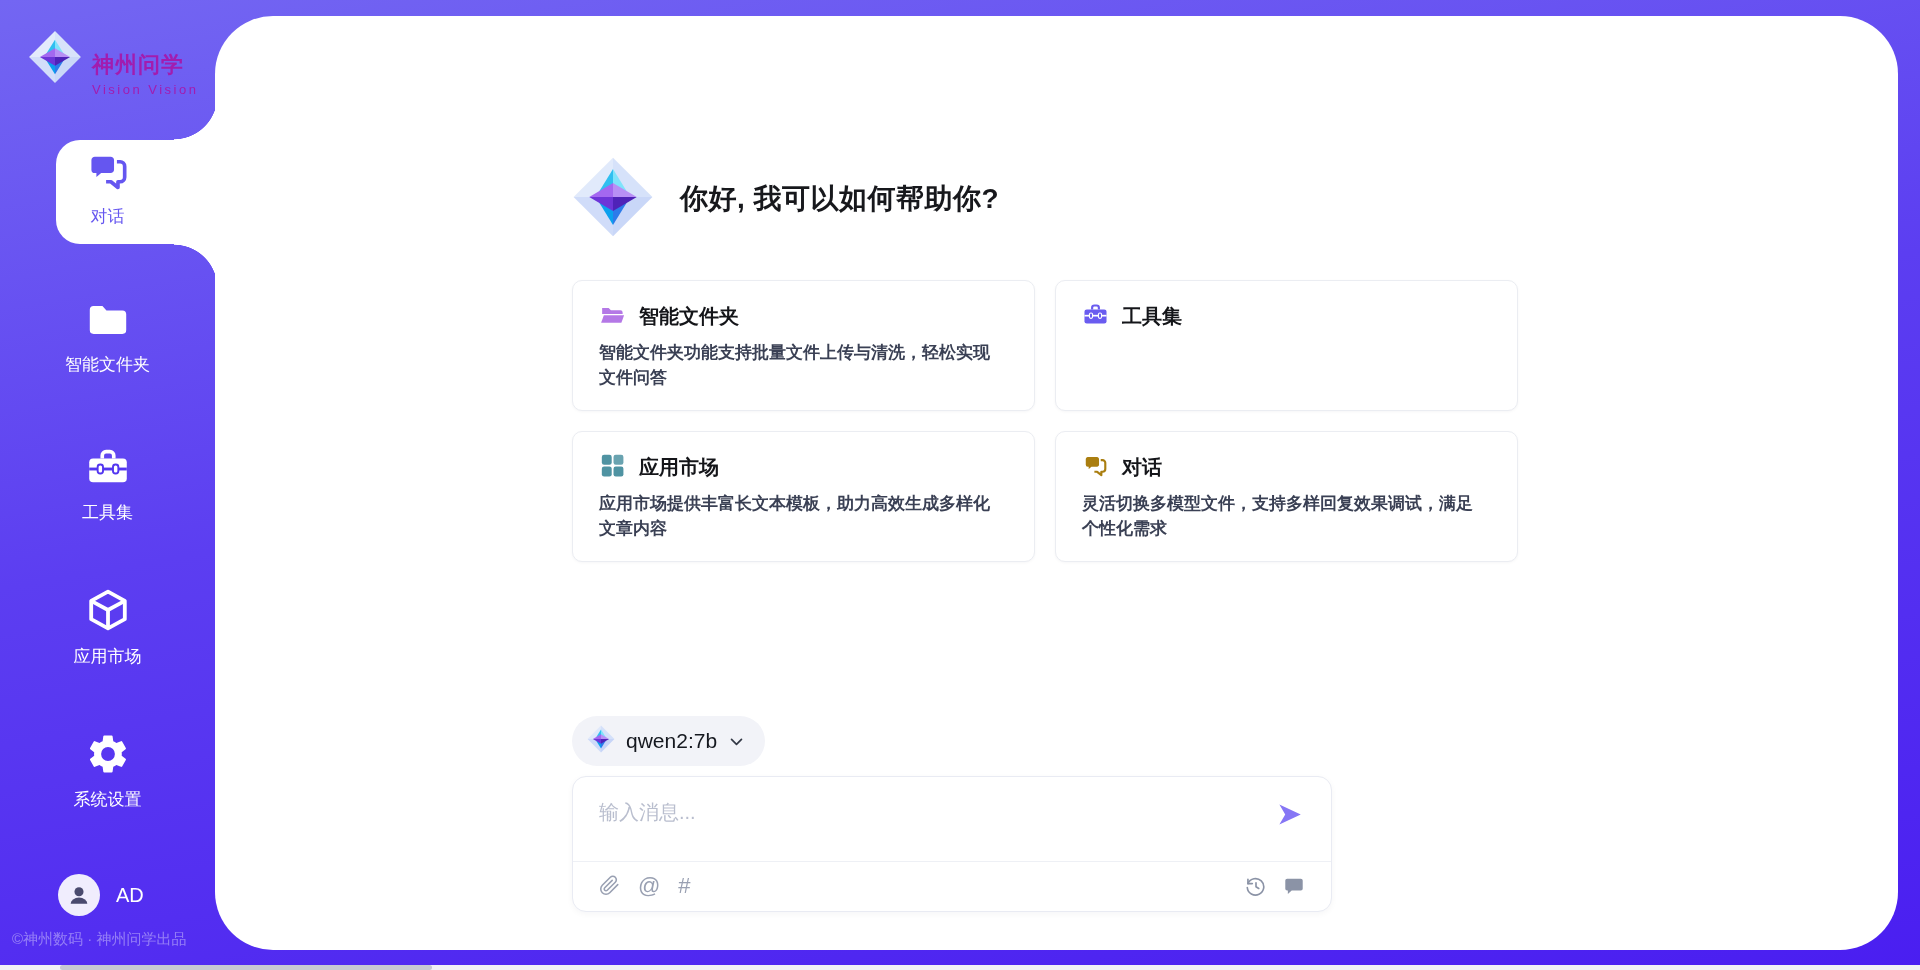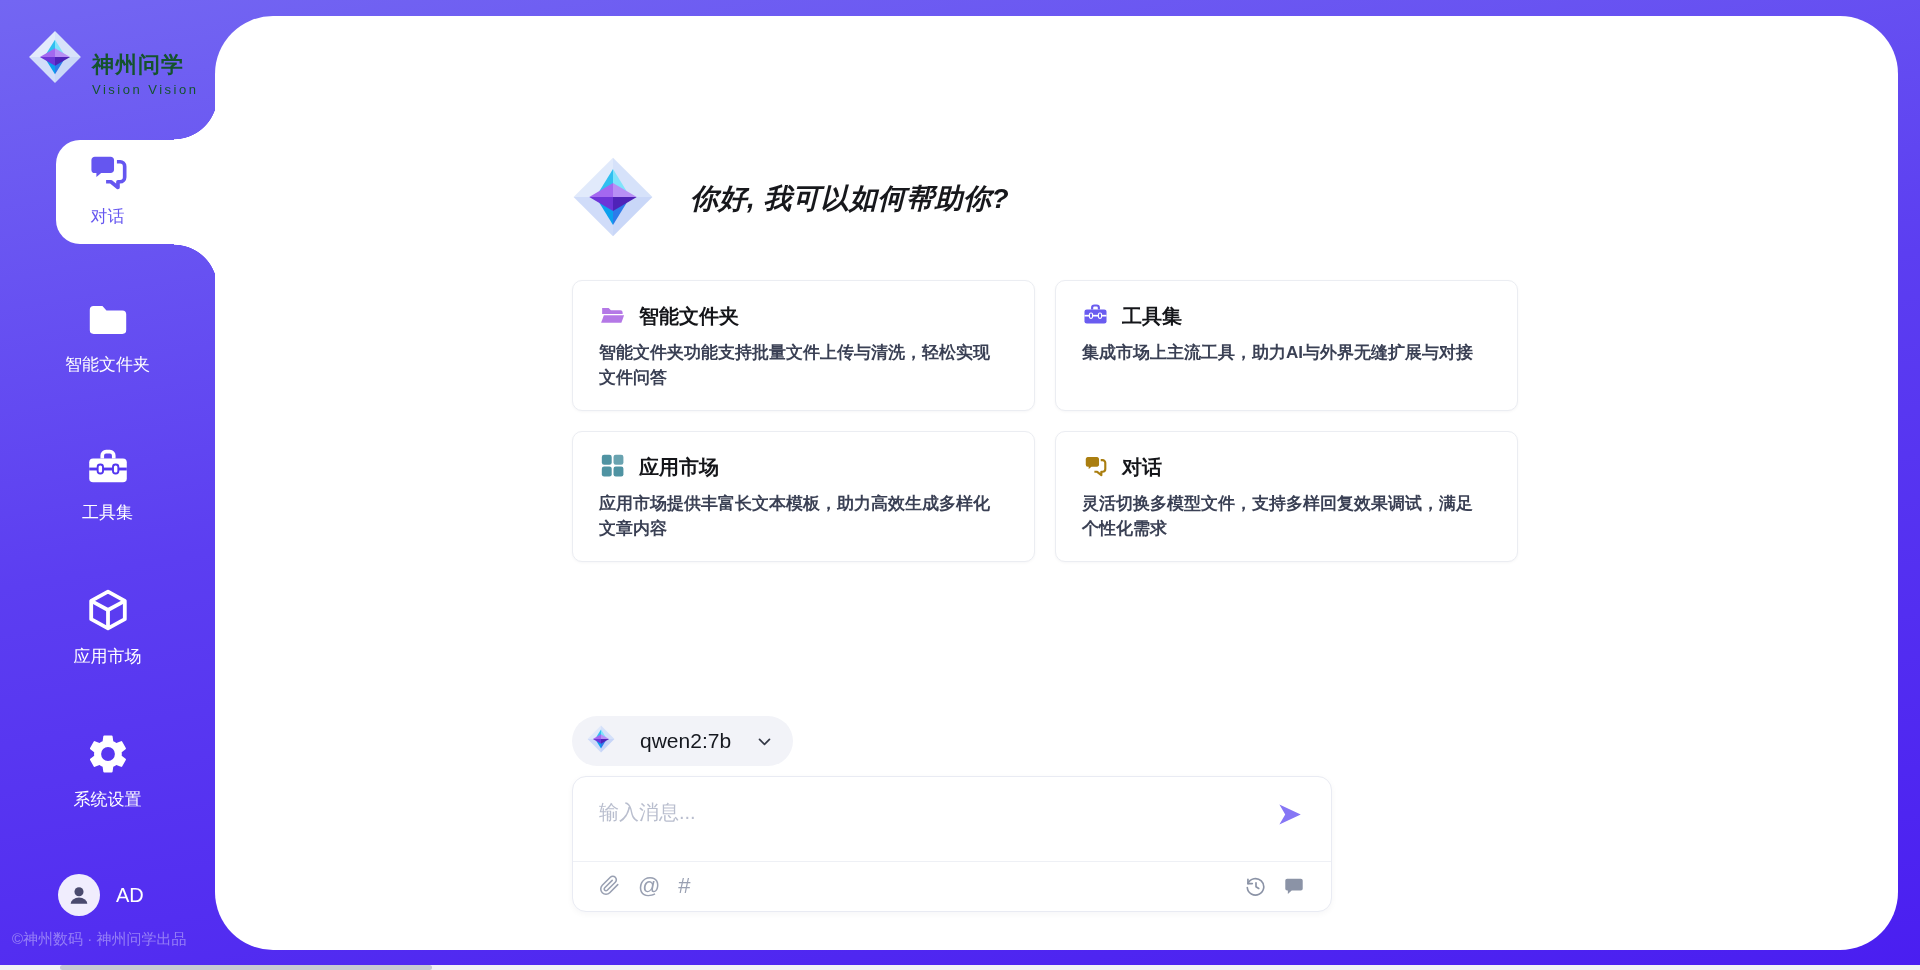--- a/index.html
+++ b/index.html
@@ -12,21 +12,21 @@
 
   
   .main-surface {
     position:absolute; left:215px; top:16px; right:22px; bottom:20px;
     background:#fff; border-radius:58px; z-index:1;
   }
 
   
   .sidebar { position:absolute; left:0; top:0; width:215px; height:100%; z-index:2; }
   .brand { position:absolute; left:28px; top:20px; display:flex; align-items:center; gap:10px; }
-  .brand-text { color:#14532d;margin-top:30px; }
+  .brand-text { color:#a21caf;margin-top:30px; }
   .brand-name { font-size:22px; font-weight:bold; letter-spacing:1px; }
   .brand-sub { font-size:13px; letter-spacing:2.5px; margin-top:2px; }
 
   .tab-bg {
     position:absolute; left:56px; top:140px; width:162px; height:104px;
     background:#fff; border-radius:24px 0 0 24px; z-index:2;
   }
   .tab-bg::before {
     content:''; position:absolute; right:0; top:-44px; width:44px; height:44px;
     background:radial-gradient(circle 44px at 0 0, rgba(0,0,0,0) 43px, #fff 43.6px);
@@ -49,36 +49,36 @@
   .knock-nav-s { stroke:#5336f0; }
 
   .user-row { position:absolute; left:58px; top:874px; display:flex; align-items:center; gap:16px; z-index:3; cursor:pointer; }
   .avatar { width:42px; height:42px; border-radius:50%; background:#f0edfd; display:flex; align-items:center; justify-content:center; }
   .user-initials { color:#fff; font-size:20px; }
   .side-footer { position:absolute; left:12px; top:930px; font-size:15px; color:rgba(255,255,255,0.38); z-index:3; }
 
   
   .content { position:absolute; left:572px; top:16px; width:946px; z-index:4; }
 
-  .hero { margin-top:140px; display:flex; align-items:center; gap:36px;font-style:italic; }
+  .hero { margin-top:140px; display:flex; align-items:center; gap:26px; }
   .hero-title { font-size:28px; font-weight:bold; color:#17181c; letter-spacing:0.5px; }
 
   .cards { margin-top:38px; display:grid; grid-template-columns:463px 463px; grid-auto-rows:131px; gap:20px; }
   .card {
     background:#fff; border:1px solid #ebedf2; border-radius:10px;
     box-shadow:0 1px 3px rgba(30,30,60,0.04); padding:20px 28px 0 26px; cursor:pointer;
   }
   .card-head { display:flex; align-items:center; gap:13px; }
   .card-title { font-size:20px; font-weight:bold; color:#141519; }
   .card-desc { margin-top:9px; font-size:17px; line-height:1.45; color:#3a4054;font-weight:bold; }
   .ci-0 { color:#b478e6; } .ci-1 { color:#6a5cf0; } .ci-2 { color:#4f93a2; } .ci-3 { color:#aa7e10; }
   .knock-card { fill:#fff; } .knock-card-s { stroke:#fff; }
 
   .model-pill {
-    margin-top:154px; display:inline-flex; align-items:center; gap:25px;
+    margin-top:154px; display:inline-flex; align-items:center; gap:11px;
     background:#f2f3f8; border-radius:26px; height:50px; padding:0 20px 0 15px; cursor:pointer;
   }
   .model-name { font-size:21px; color:#15181f; }
 
   .composer {
     margin-top:10px; position:relative; width:760px; height:136px;
     background:#fff; border:1.5px solid #e9ebf3; border-radius:14px;
     box-shadow:0 2px 6px rgba(30,30,60,0.04);
   }
   .composer textarea {
@@ -243,21 +243,20 @@
           <svg width="27" height="27" viewBox="0 0 24 24">
             <path d="M9 7.5V6a2 2 0 0 1 2-2h2a2 2 0 0 1 2 2v1.5" fill="none" stroke="currentColor" stroke-width="1.9"></path>
             <rect x="2.2" y="7.5" width="19.6" height="12.5" rx="2" fill="currentColor"></rect>
             <rect x="2.2" y="12.3" width="19.6" height="1.5" class="knock-card"></rect>
             <rect x="6.6" y="10.7" width="2.8" height="4.7" rx="1.3" fill="currentColor" class="knock-card-s" stroke-width="1"></rect>
             <rect x="14.6" y="10.7" width="2.8" height="4.7" rx="1.3" fill="currentColor" class="knock-card-s" stroke-width="1"></rect>
           </svg>
         </span>
         <span class="card-title">工具集</span>
       </div>
-      <div class="card-desc">集成市场上主流工具，助力AI与外界无缝扩展与对接</div>
     </div>
 
     <div class="card">
       <div class="card-head">
         <span class="ci-2">
           <svg width="27" height="27" viewBox="0 0 24 24" fill="currentColor">
             <rect x="2.5" y="2.5" width="8.8" height="8.8" rx="2"></rect>
             <rect x="12.9" y="2.5" width="8.8" height="8.8" rx="2" opacity="0.85"></rect>
             <rect x="2.5" y="12.9" width="8.8" height="8.8" rx="2"></rect>
             <rect x="12.9" y="12.9" width="8.8" height="8.8" rx="2"></rect>

